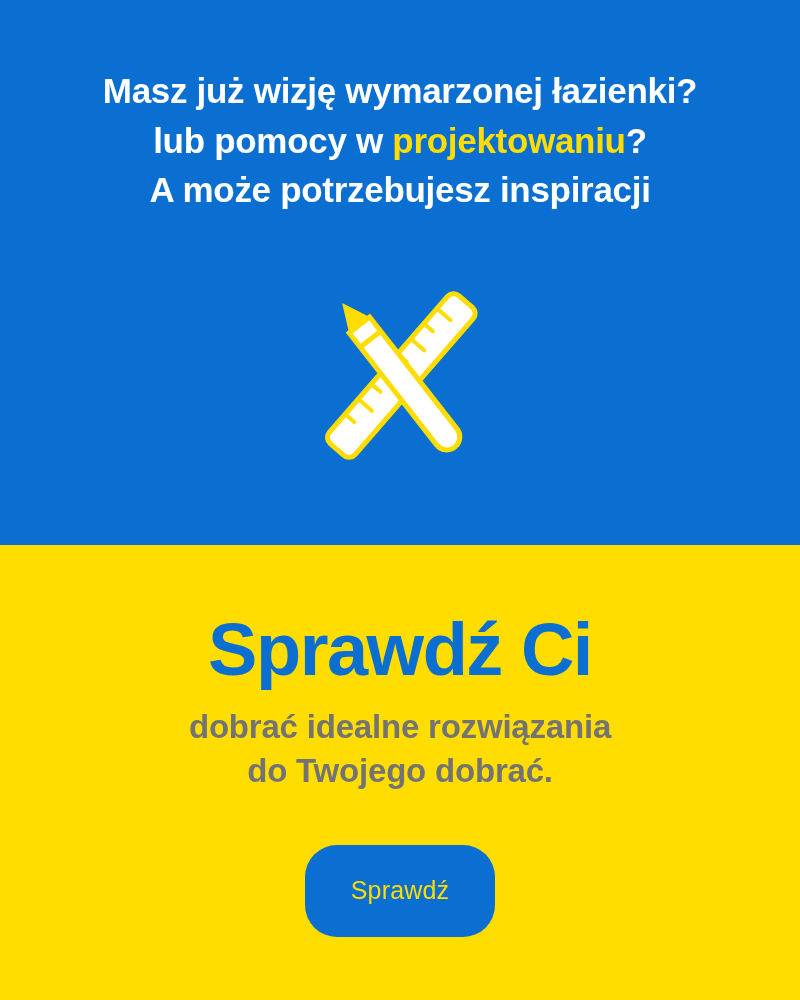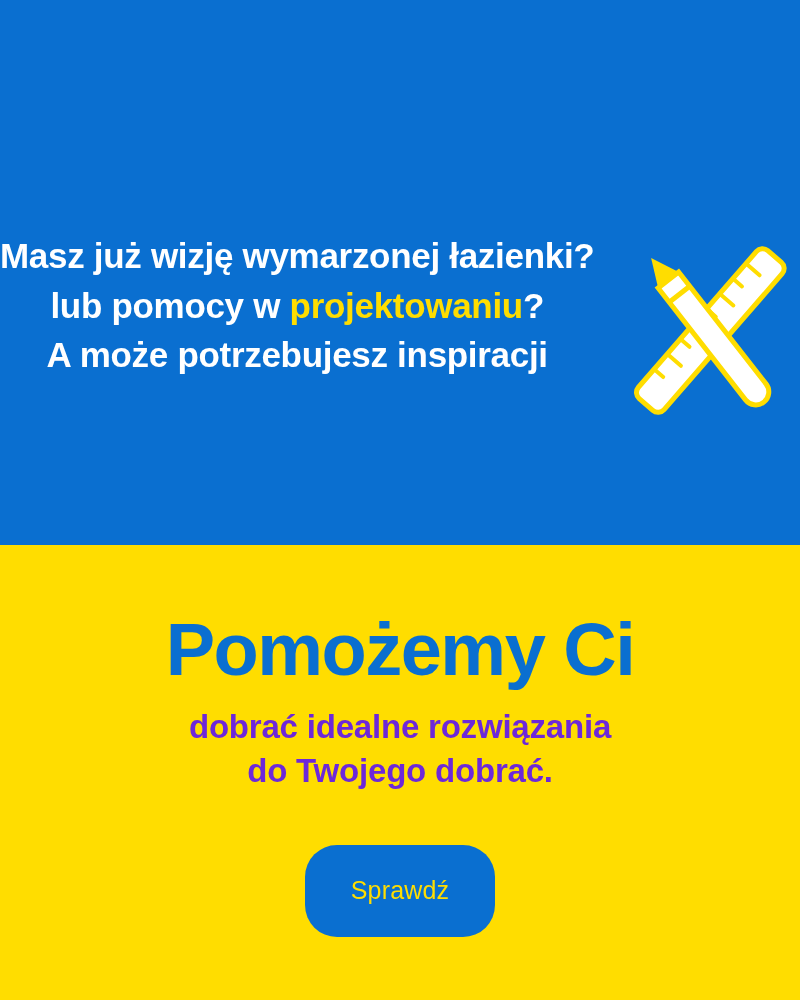--- a/index.html
+++ b/index.html
@@ -19,21 +19,21 @@
     height: 1000px;
     display: flex;
     flex-direction: column;
   }
   
   .panel-top {
     background: #0a6fd0;
     height: 545px;
     box-sizing: border-box;
     display: flex;
-    flex-direction: row;
+    flex-direction: column;
     align-items: center;
     padding-top: 66px;
   }
   .headline {
     text-align: center;
     color: #ffffff;
     font-size: 35px;
     font-weight: bold;
     line-height: 1.42;
     letter-spacing: -0.3px;
@@ -66,21 +66,21 @@
   .big-title {
     color: #0a6fd0;
     font-size: 74px;
     font-weight: bold;
     letter-spacing: -1.5px;
     line-height: 1;
     margin: 0;
     text-align: center;
   }
   .sub-title {
-    color: #6d28d9;
+    color: #737373;
     font-size: 33px;
     font-weight: bold;
     line-height: 1.33;
     margin: 18px 0 0 0;
     text-align: center;
     letter-spacing: -0.2px;
   }
   .sub-title .line {
     display: block;
     white-space: nowrap;
@@ -133,21 +133,21 @@
         <g transform="rotate(-38 115 110)">
           <path d="M102 44 L115 16 L128 44 Z" fill="#ffdd00"></path>
           <path d="M102 44 L128 44 L128 186 A13 13 0 0 1 102 186 Z" fill="#ffffff" stroke="#ffdd00" stroke-width="5"></path>
           <line x1="102" y1="62" x2="128" y2="62" stroke="#ffdd00" stroke-width="5"></line>
         </g>
       </svg>
     </div>
   </div>
 
   <div class="panel-bottom">
-    <h2 class="big-title">Pomożemy Ci</h2>
+    <h2 class="big-title">Sprawdź Ci</h2>
     <p class="sub-title">
       <span class="line">dobrać idealne rozwiązania</span>
       <span class="line">do Twojego dobrać.</span>
     </p>
     <button class="cta-button">Sprawdź</button>
   </div>
 
 </div>
 
 </body></html>

